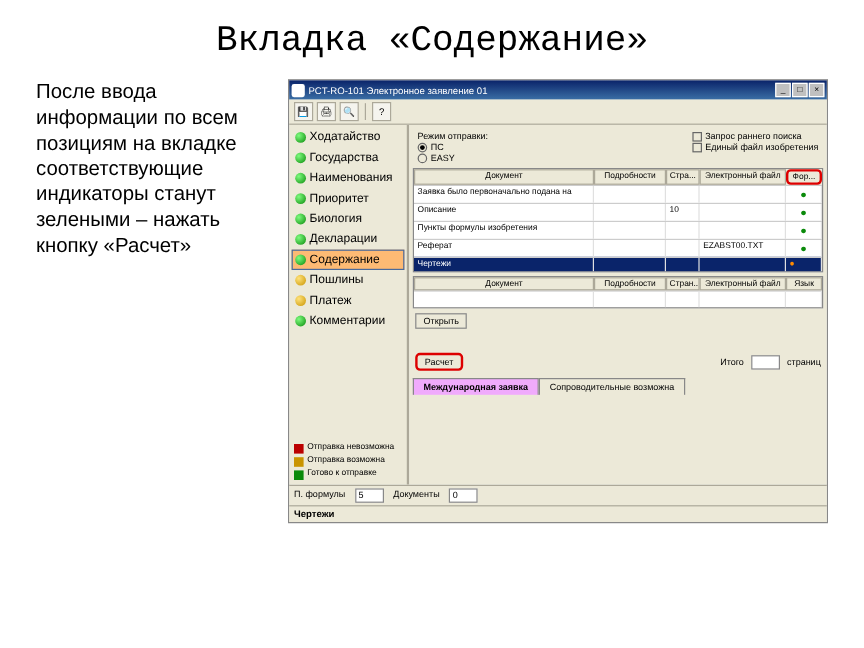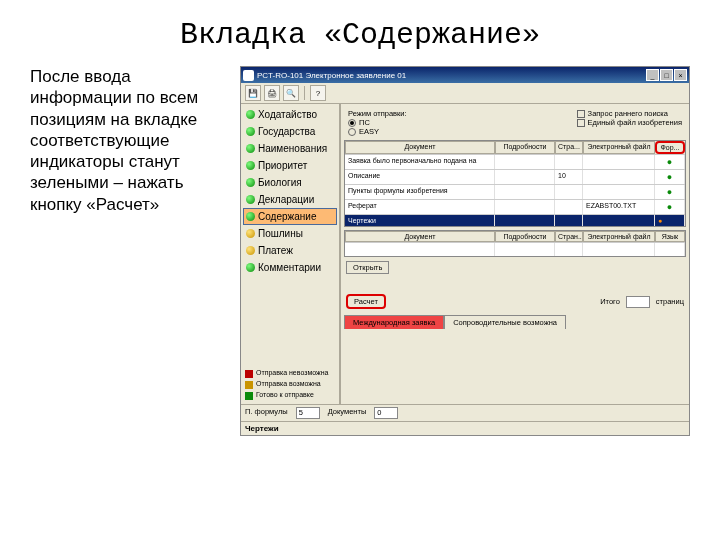--- a/index.html
+++ b/index.html
@@ -38,21 +38,21 @@
 .thead{display:flex;background:#ece9d8}
 .th{border:1px solid #aca899;padding:1px 2px;text-align:center;font-size:7px;overflow:hidden;white-space:nowrap}
 .tr{display:flex;border-top:1px solid #ccc}
 .td{padding:2px 3px;border-right:1px solid #e0e0e0;overflow:hidden;white-space:nowrap}
 .tr.sel{background:#0a246a;color:#fff}
 .tick{color:#0a8a0a;font-size:9px;text-align:center}
 .btn{background:#ece9d8;border:1px solid #888;padding:1px 6px;font-size:7.5px;display:inline-block}
 .footer{display:flex;gap:6px;padding:2px;font-size:7.5px;align-items:center;margin-top:16px}
 .bottom-tabs{display:flex;gap:0;margin-top:4px}
 .btab{border:1px solid #888;border-bottom:none;padding:2px 8px;font-size:7.5px;background:#ece9d8}
-.btab.active{background:#ef4444;font-weight:normal}
+.btab.active{background:#f0abfc;font-weight:bold}
 .status{display:flex;gap:8px;padding:2px 4px;font-size:7.5px;border-top:1px solid #aca899;background:#ece9d8}
 .input{background:#fff;border:1px solid #888;padding:0 2px;display:inline-block;min-width:24px;height:12px;font-size:7.5px}
 .hl-red{border:2px solid #d00;border-radius:4px}
 .col-doc{flex:1}
 .col-p{width:60px}
 .col-s{width:28px}
 .col-e{width:72px}
 .col-f{width:30px}
 .ind-col{position:relative}
 .spacer{height:3px}

